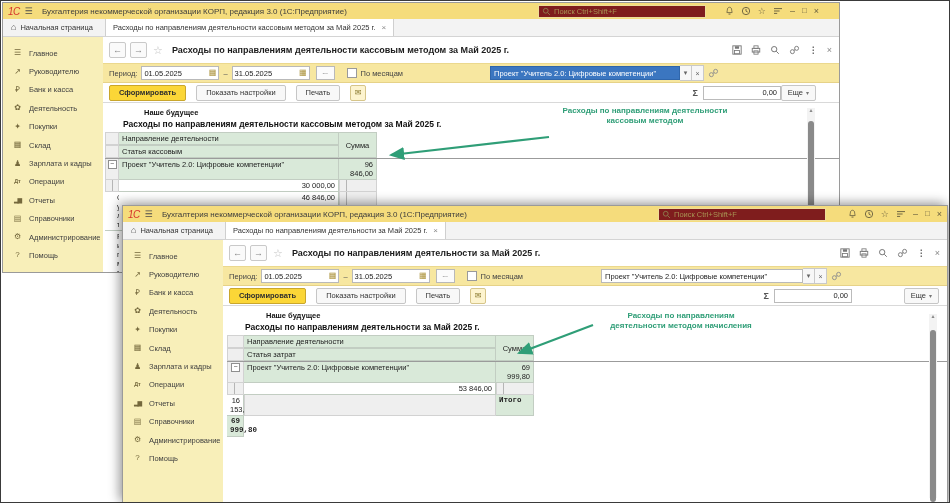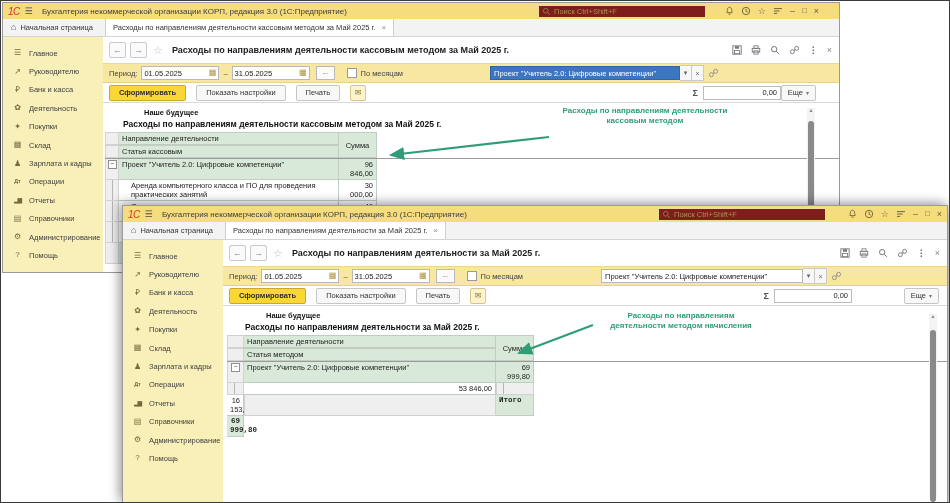--- a/index.html
+++ b/index.html
@@ -310,21 +310,20 @@
               </div>
             </div>
             <div class="tgrid body">
               <div class="strip">
                   <span class="exp">−</span>
                 </div>
               <div class="cell hgreen">Проект "Учитель 2.0: Цифровые компетенции"</div>
               <div class="cell hgreen num">96 846,00</div>
 
               <div class="strip tree"></div>
-              <div class="cell dcell indent">Аренда компьютерного класса и ПО для проведения практических занятий</div>
               <div class="cell dcell num">30 000,00</div>
 
               <div class="strip tree"></div>
               <div class="cell dcell indent">Оплата услуг лекторов-тренеров</div>
               <div class="cell dcell num">46 846,00</div>
 
               <div class="strip tree"></div>
               <div class="cell dcell indent">Разработка и печать методических пособий для слушателей программы</div>
               <div class="cell dcell num">20 000,00</div>
 
@@ -524,21 +523,21 @@
         <div class="sheet">
           <div class="sheet-pad">
             <div class="frozen">
               <div class="org">Наше будущее</div>
               <div class="ttitle">Расходы по направлениям деятельности за Май 2025 г.</div>
               <div class="tgrid head">
                 <div class="strip"></div>
                 <div class="cell hgreen">Направление деятельности</div>
                 <div class="cell hgreen sumhead">Сумма</div>
                 <div class="strip"></div>
-                <div class="cell hgreen">Статья методом</div>
+                <div class="cell hgreen">Статья затрат</div>
               </div>
             </div>
             <div class="tgrid body">
               <div class="strip">
                   <span class="exp">−</span>
                 </div>
               <div class="cell hgreen">Проект "Учитель 2.0: Цифровые компетенции"</div>
               <div class="cell hgreen num">69 999,80</div>
 
               <div class="strip tree"></div>

